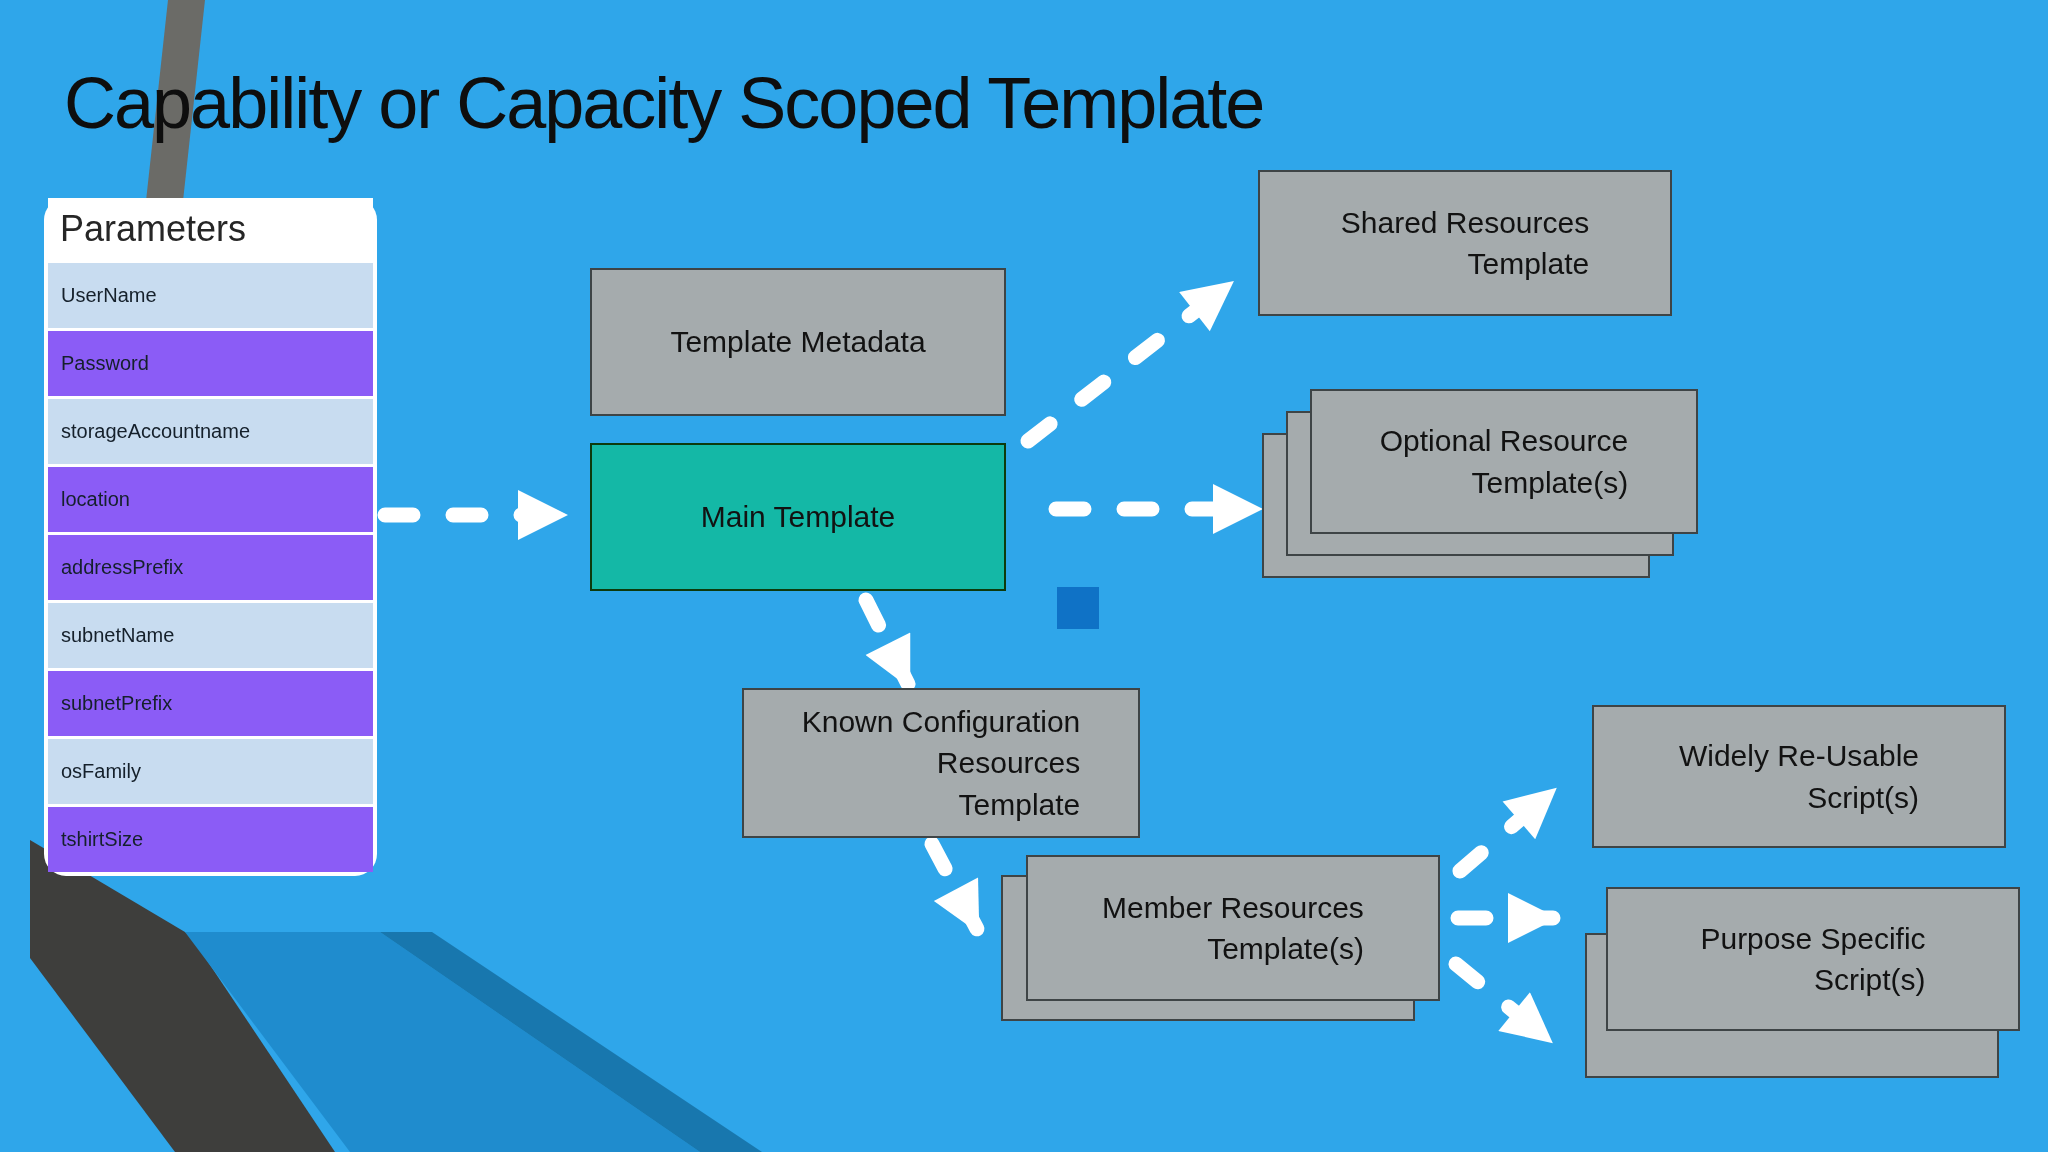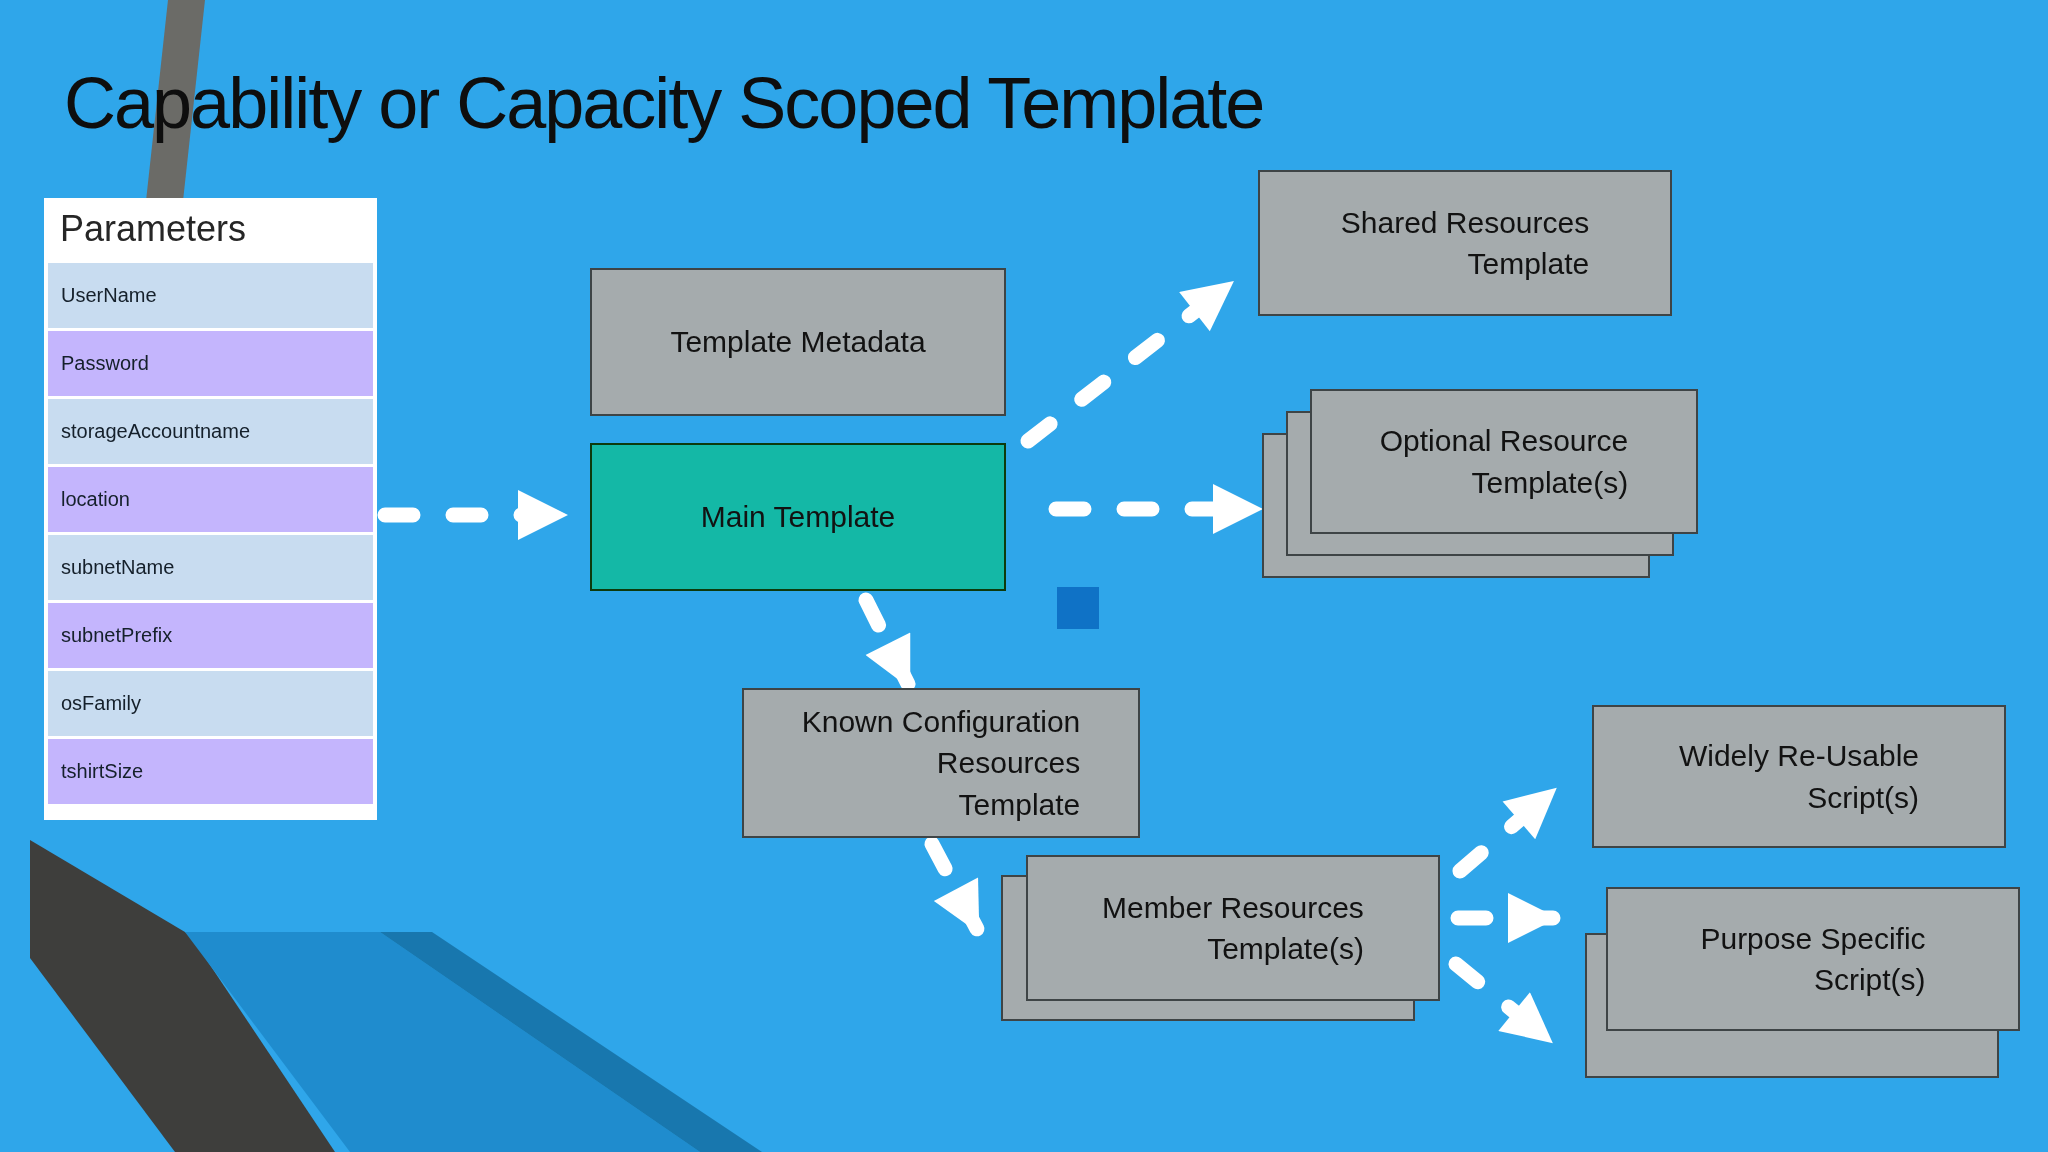--- a/index.html
+++ b/index.html
@@ -14,33 +14,34 @@
 
   .slide-title {
     position: absolute; left: 64px; top: 14px; z-index: 2;
     font-size: 72px; font-weight: 300; letter-spacing: -2px;
     color: #0e0e0e; white-space: nowrap;
   }
 
   
   .params {
     position: absolute; left: 44px; top: 198px; width: 333px;
-    background: #ffffff; padding: 0 4px 16px 4px; box-sizing: border-box;
+    background: #ffffff; padding: 0 4px 4px 4px; box-sizing: border-box;
     z-index: 3;
+    border-radius: 22px;
   }
   .params-header {
     height: 62px; display: flex; align-items: center;
     padding-left: 12px; font-size: 36px; color: #262626; background: #ffffff;
   }
   .param-row {
     height: 65px; margin-top: 3px; display: flex; align-items: center;
     padding-left: 13px; font-size: 20px; color: #15202b;
   }
   .param-row.dark  { background: #C8DCF0; }
-  .param-row.light { background: #c4b5fd; }
+  .param-row.light { background: #8b5cf6; }
 
   
   .node {
     position: absolute; z-index: 2; box-sizing: border-box;
     background: #A5ABAD; border: 2px solid #3E4446;
     display: flex; align-items: center; justify-content: center;
     text-align: right; color: #121212; font-size: 30px; line-height: 1.38;
     white-space: pre-line;
   }
   .node.green { background: #14b8a6; border-color: #0d3a0d; }
@@ -85,20 +86,21 @@
 </svg>
 
 <h1 class="slide-title">Capability or Capacity Scoped Template</h1>
 
 <div class="params">
   <div class="params-header">Parameters</div>
   <div class="param-row dark">UserName</div>
   <div class="param-row light">Password</div>
   <div class="param-row dark">storageAccountname</div>
   <div class="param-row light">location</div>
+  <div class="param-row light">addressPrefix</div>
   <div class="param-row dark">subnetName</div>
   <div class="param-row light">subnetPrefix</div>
   <div class="param-row dark">osFamily</div>
   <div class="param-row light">tshirtSize</div>
 </div>
 
 <div class="node" style="left:590px; top:268px; width:416px; height:148px;">Template Metadata</div>
 
 <div class="node green" style="left:590px; top:443px; width:416px; height:148px;">Main Template</div>
 

